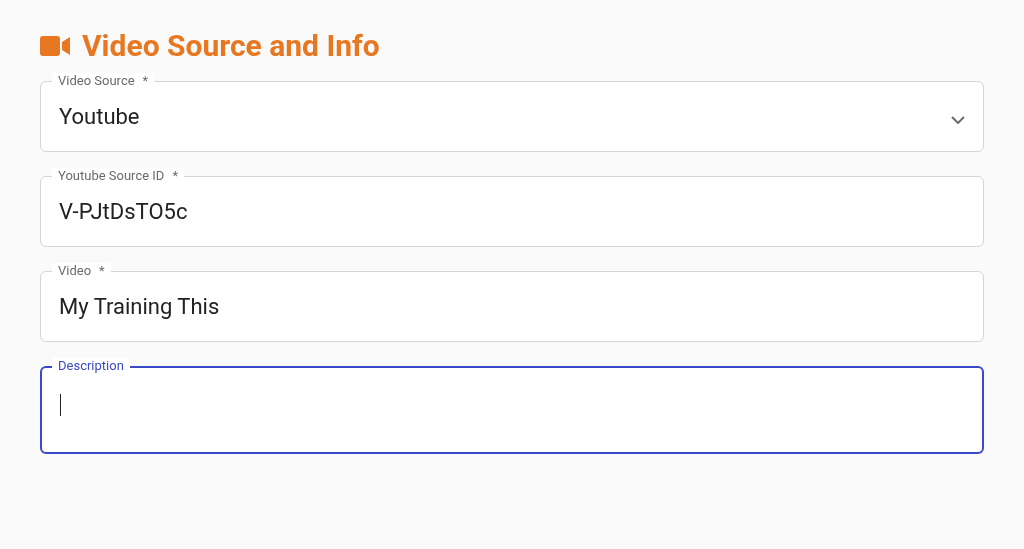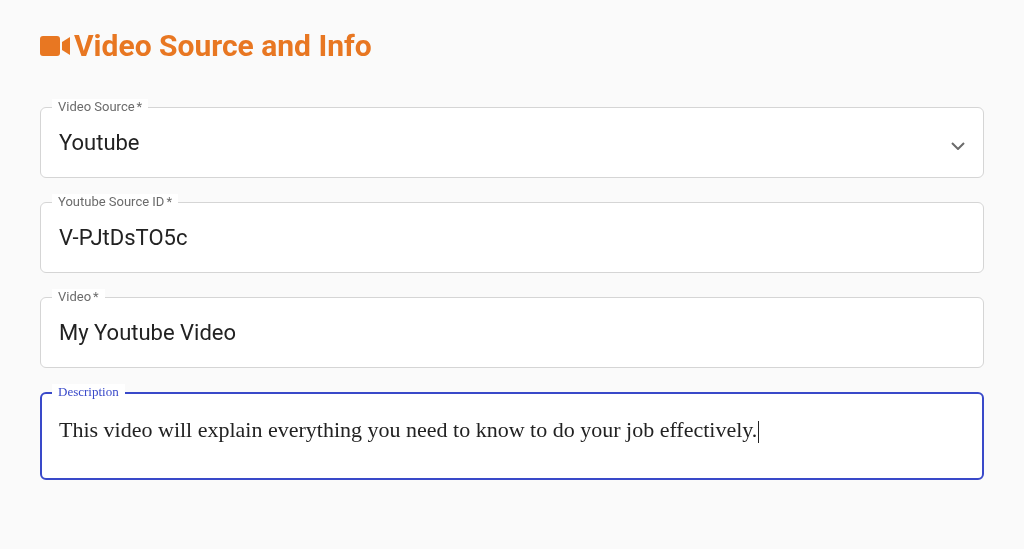--- a/index.html
+++ b/index.html
@@ -5,22 +5,22 @@
     * { box-sizing: border-box; margin: 0; padding: 0; }
     body {
       background: #fafafa;
       font-family: -apple-system, BlinkMacSystemFont, "Segoe UI", Roboto, Helvetica, Arial, sans-serif;
       padding: 28px 40px;
       width: 1024px;
     }
     .section-header {
       display: flex;
       align-items: center;
-      gap: 4px;
-      margin-bottom: 44px;
+      gap: 12px;
+      margin-bottom: 18px;
     }
     .header-icon {
       color: #e87722;
       display: flex;
       align-items: center;
     }
     .header-title {
       color: #e87722;
       font-size: 30px;
       font-weight: 700;
@@ -32,21 +32,21 @@
     .field-notch {
       position: absolute;
       top: -8px;
       left: 12px;
       background: #fff;
       padding: 0 6px;
       font-size: 13px;
       color: #6b6b6b;
       display: flex;
       align-items: flex-end;
-      gap: 2px;
+      gap: 8px;
       z-index: 1;
     }
     .field-input, .field-select, .field-textarea {
       width: 100%;
       border: 1px solid #d5d5d5;
       border-radius: 6px;
       background: #fff;
       padding: 22px 18px;
       font-size: 22px;
       color: #222;
@@ -122,24 +122,24 @@
     <span>V-PJtDsTO5c</span>
   </div>
 </div>
 
 <div class="field">
   <div class="field-notch">
     <span>Video</span>
     <span class="asterisk">*</span>
   </div>
   <div class="field-input">
-    <span>My Youtube Video</span>
+    <span>My Training This</span>
   </div>
 </div>
 
-<div class="field focused" style="margin-bottom:0;font-family:Liberation Serif, serif;">
+<div class="field focused" style="margin-bottom:0;">
   <div class="field-notch">
     <span>Description</span>
   </div>
   <div class="field-textarea">
-    <span>This video will explain everything you need to know to do your job effectively.</span><span class="cursor"></span>
+    <span class="cursor"></span>
   </div>
 </div>
 
 </body></html>

